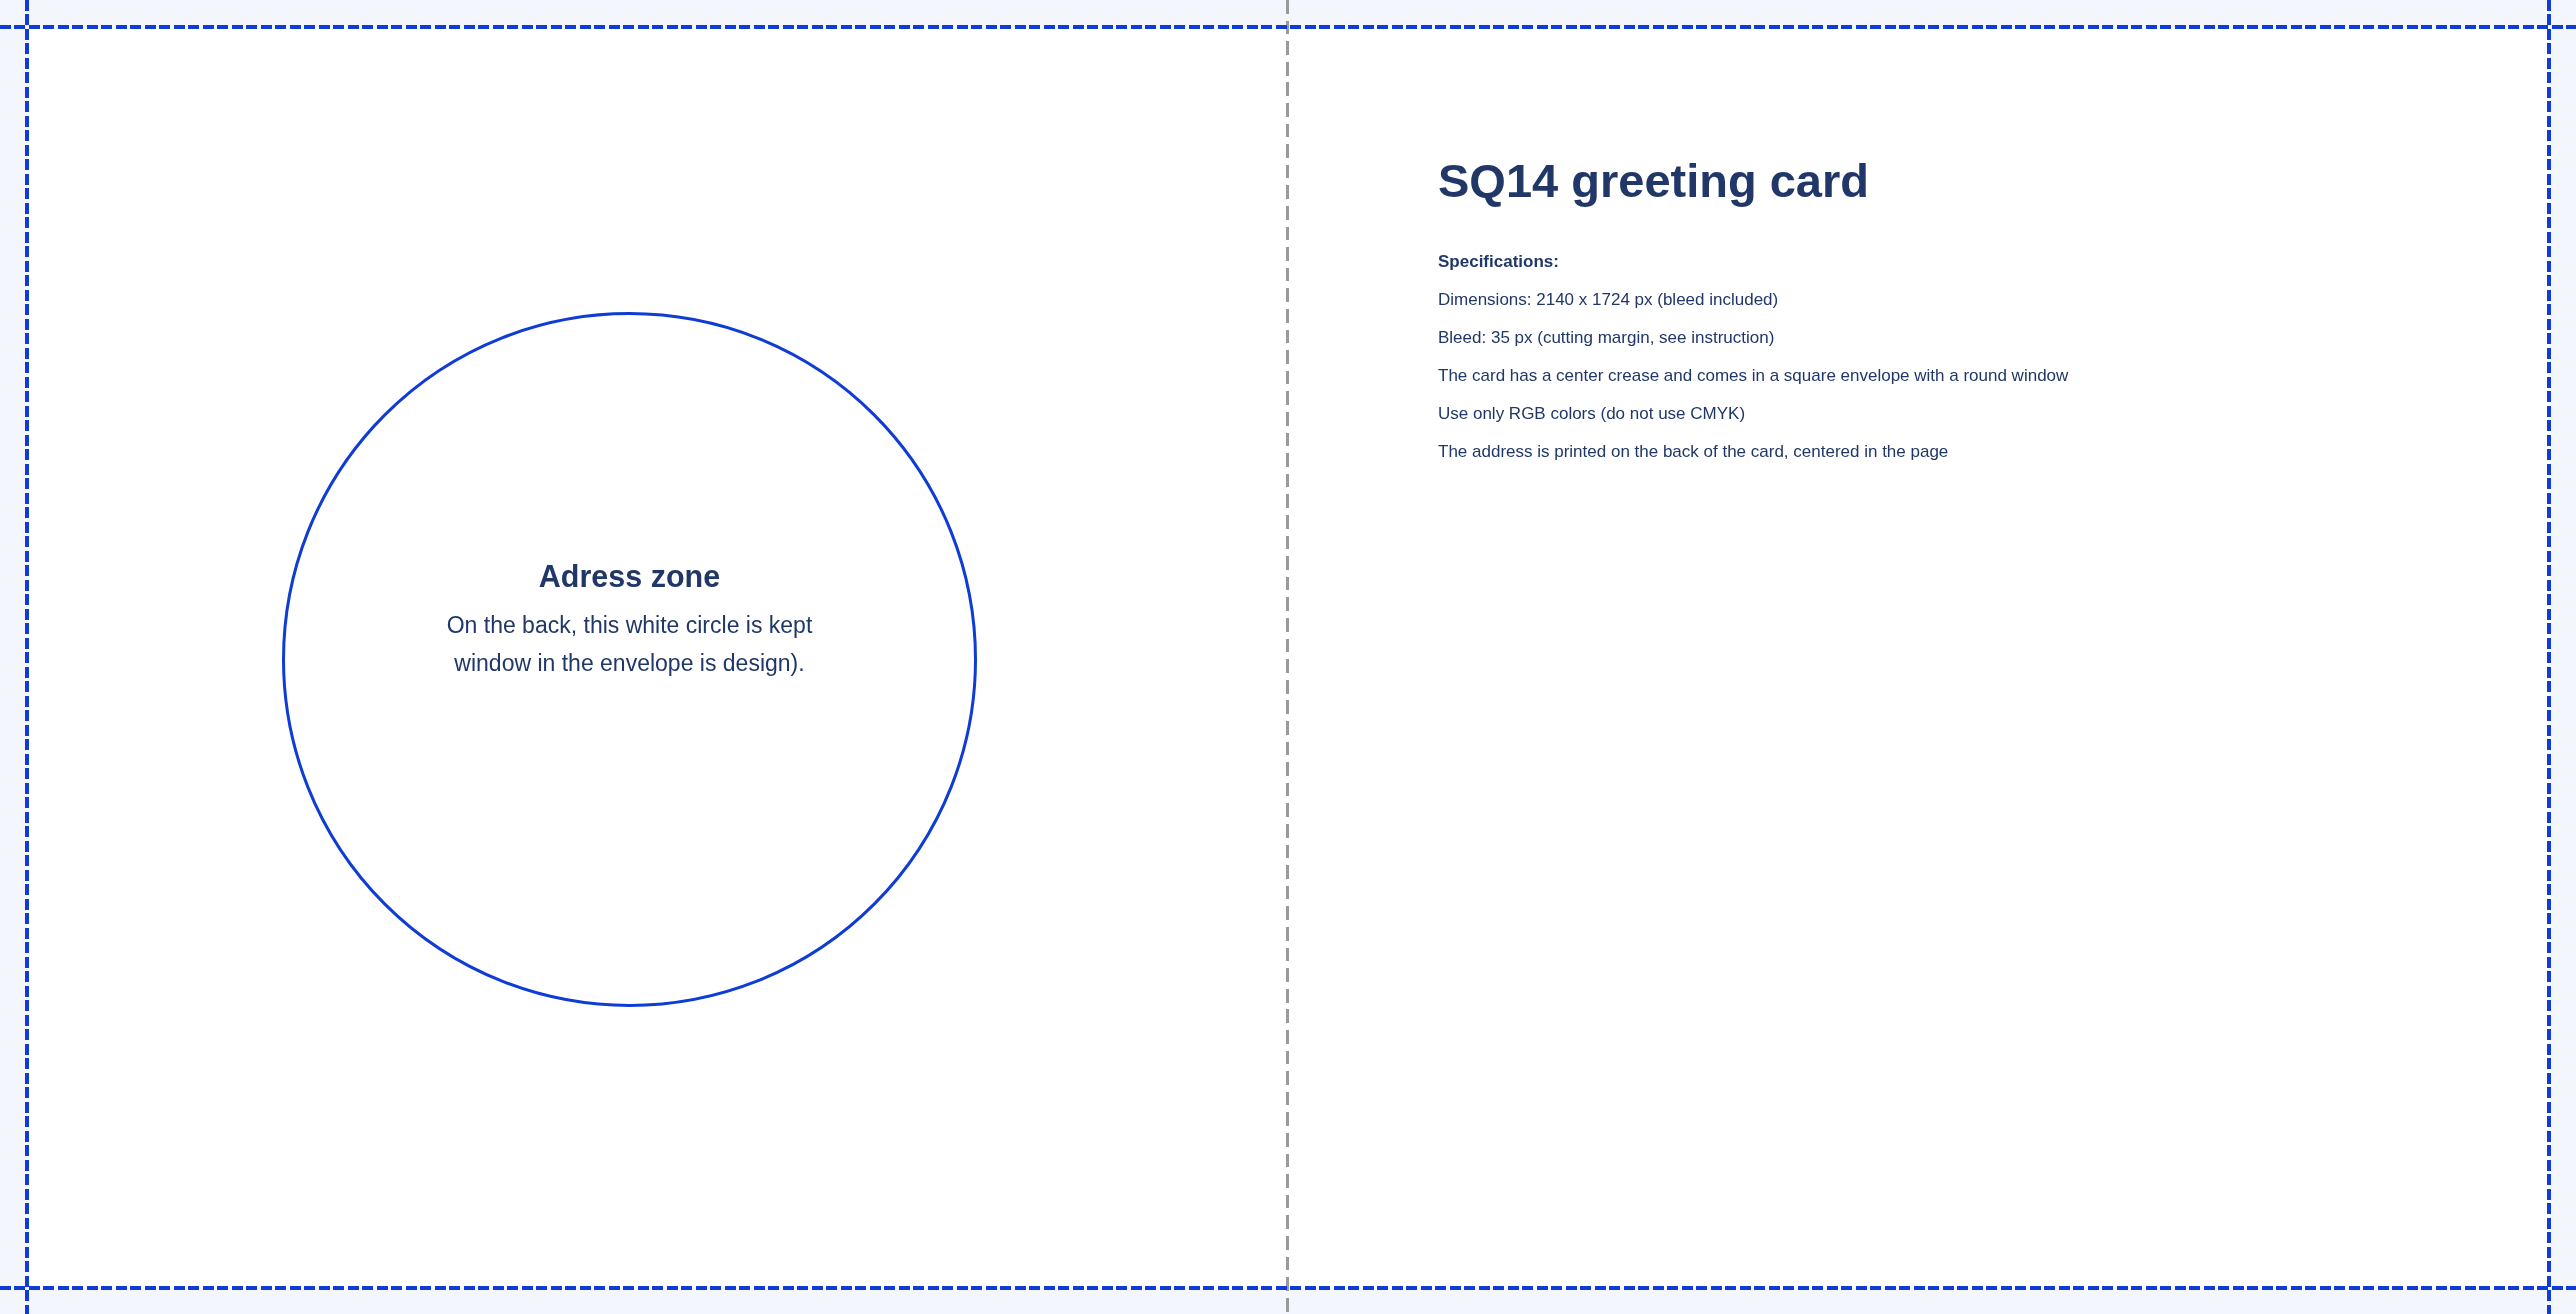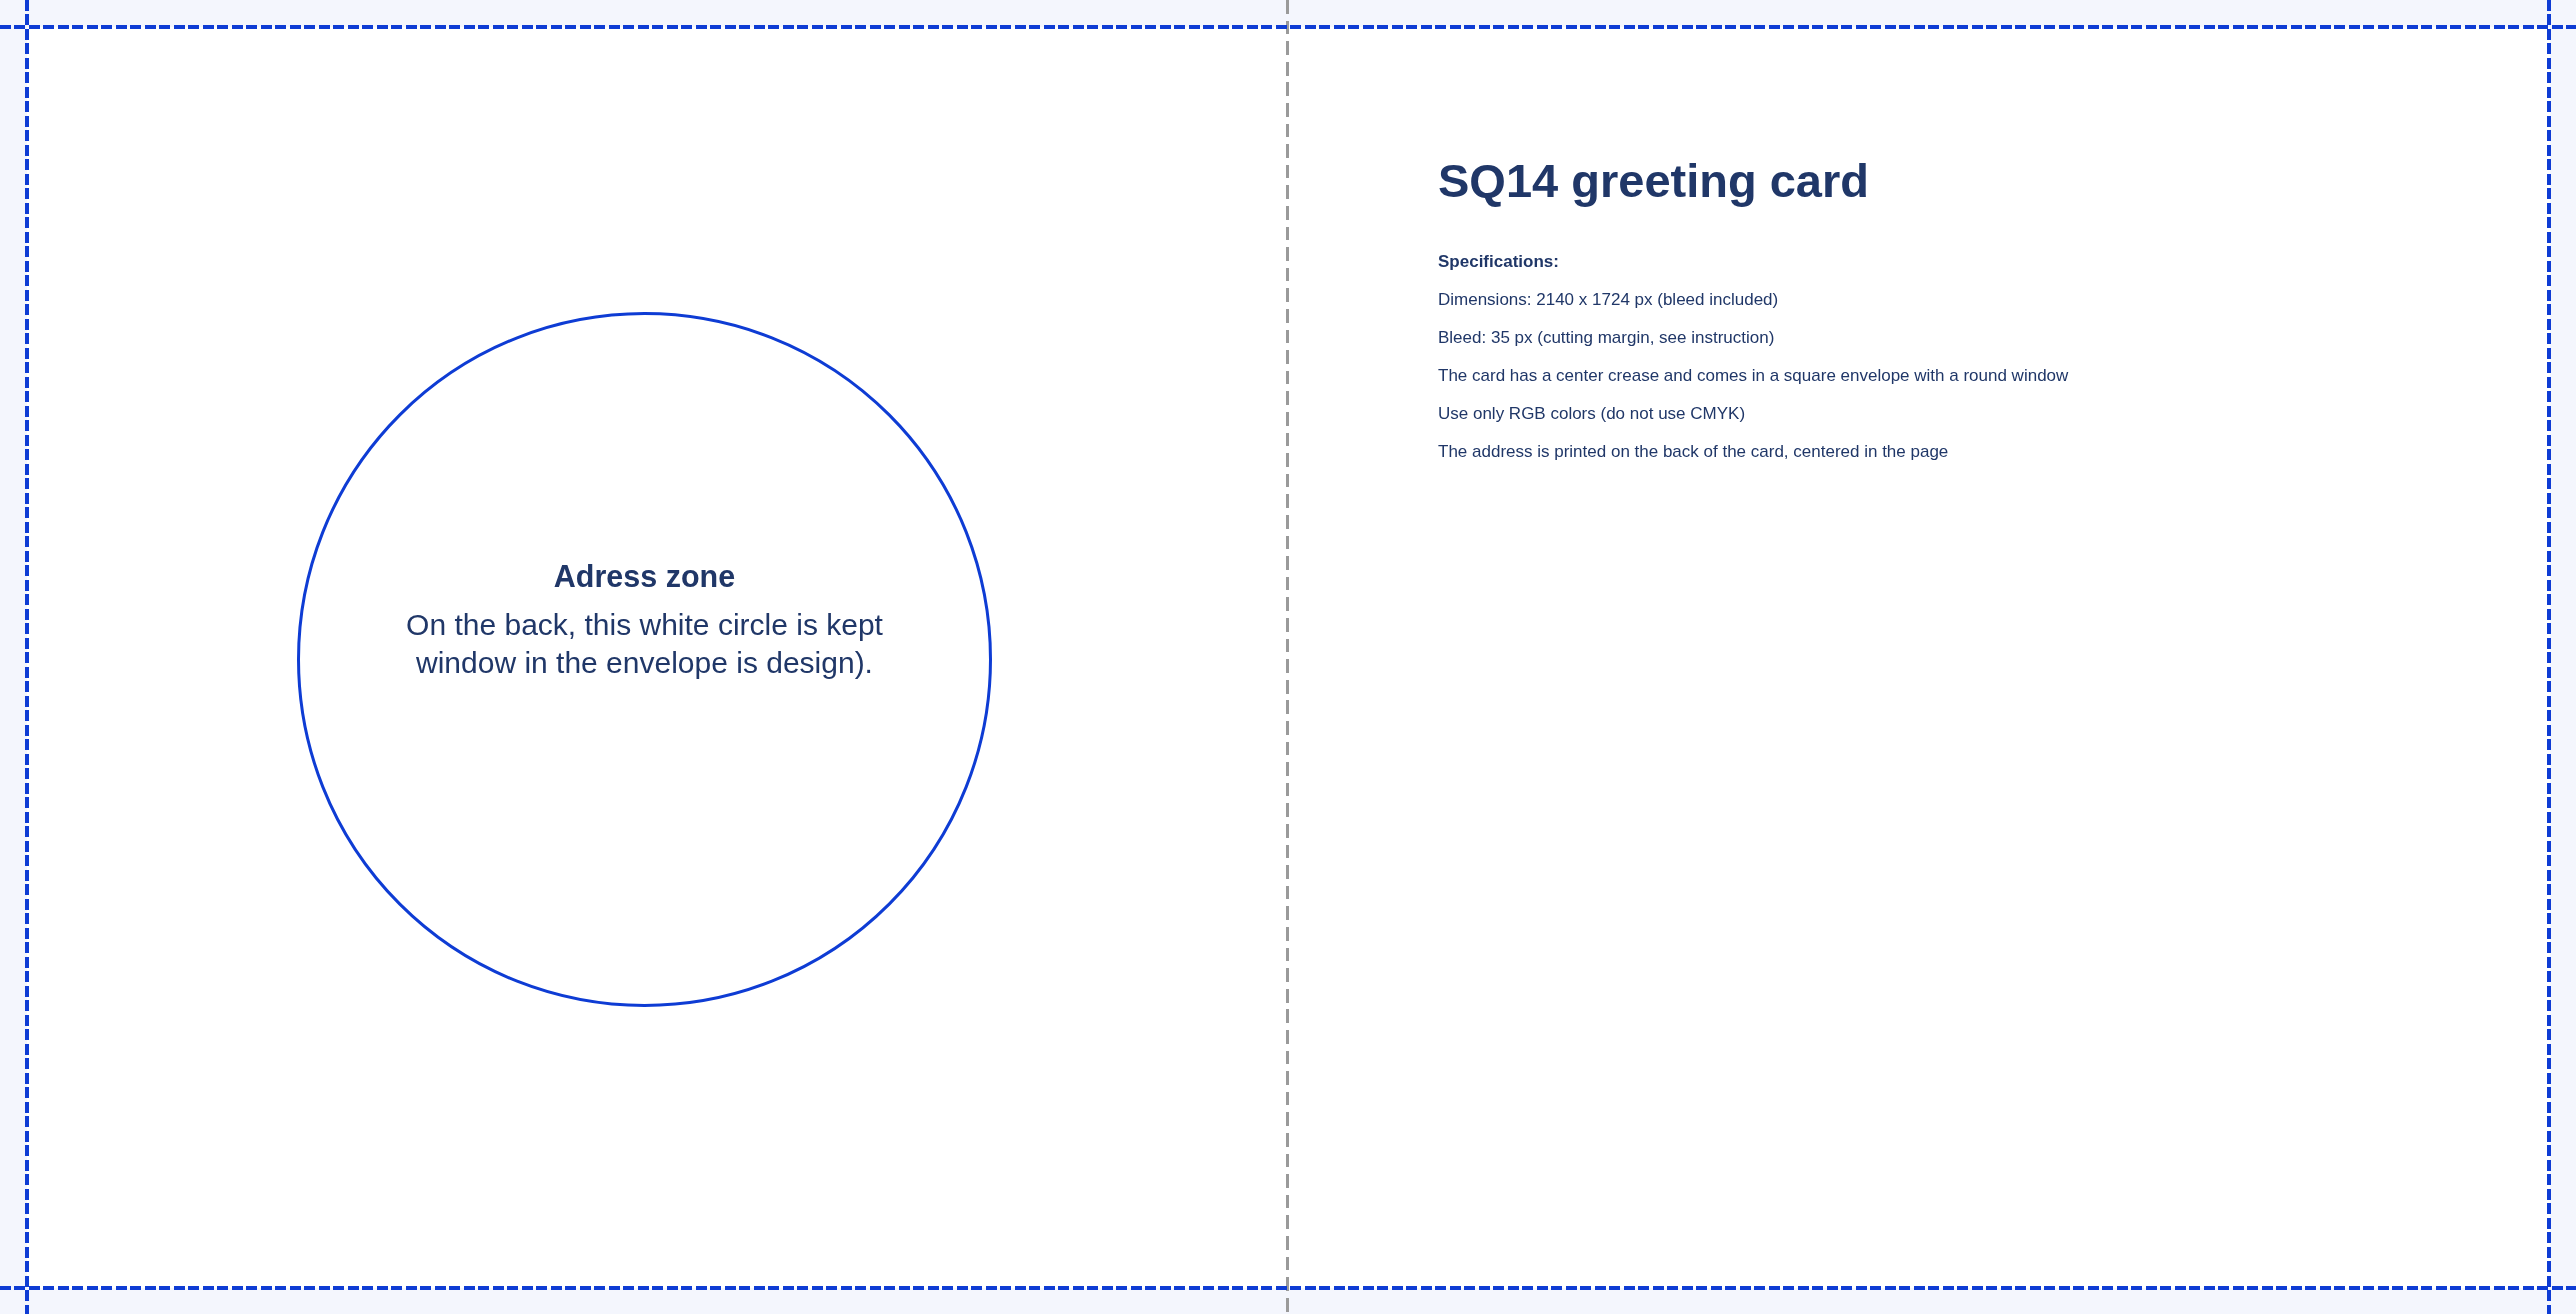--- a/index.html
+++ b/index.html
@@ -44,37 +44,37 @@
     top: 0; height: 1315px; width: 3.8px;
     background: repeating-linear-gradient(180deg,
       var(--trim-blue, #0e3cd4) 0 10.7px, transparent 10.7px 14.5px);
   }
   .trim-line.v.left { left: 25px; }
   .trim-line.v.right { left: 2547px; }
 
   
   .address-circle {
     position: absolute;
-    left: 297px; top: 312px;
+    left: 282px; top: 312px;
     width: 695px; height: 695px;
     box-sizing: border-box;
     border: 3.8px solid var(--circle-blue, #0e3cd4);
     border-radius: 50%;
     background: var(--card-white, #ffffff);
     text-align: center;
   }
   .circle-title {
     margin-top: 244px;
     font-size: 30.5px;
     line-height: 35px;
     font-weight: bold;
   }
   .circle-text {
     margin-top: 12.2px;
-    font-size: 30px;
+    font-size: 23px;
     line-height: 38px;
   }
 
   
   .info {
     position: absolute;
     left: 1438px; top: 153px;
   }
   .info-title {
     margin: 0;

